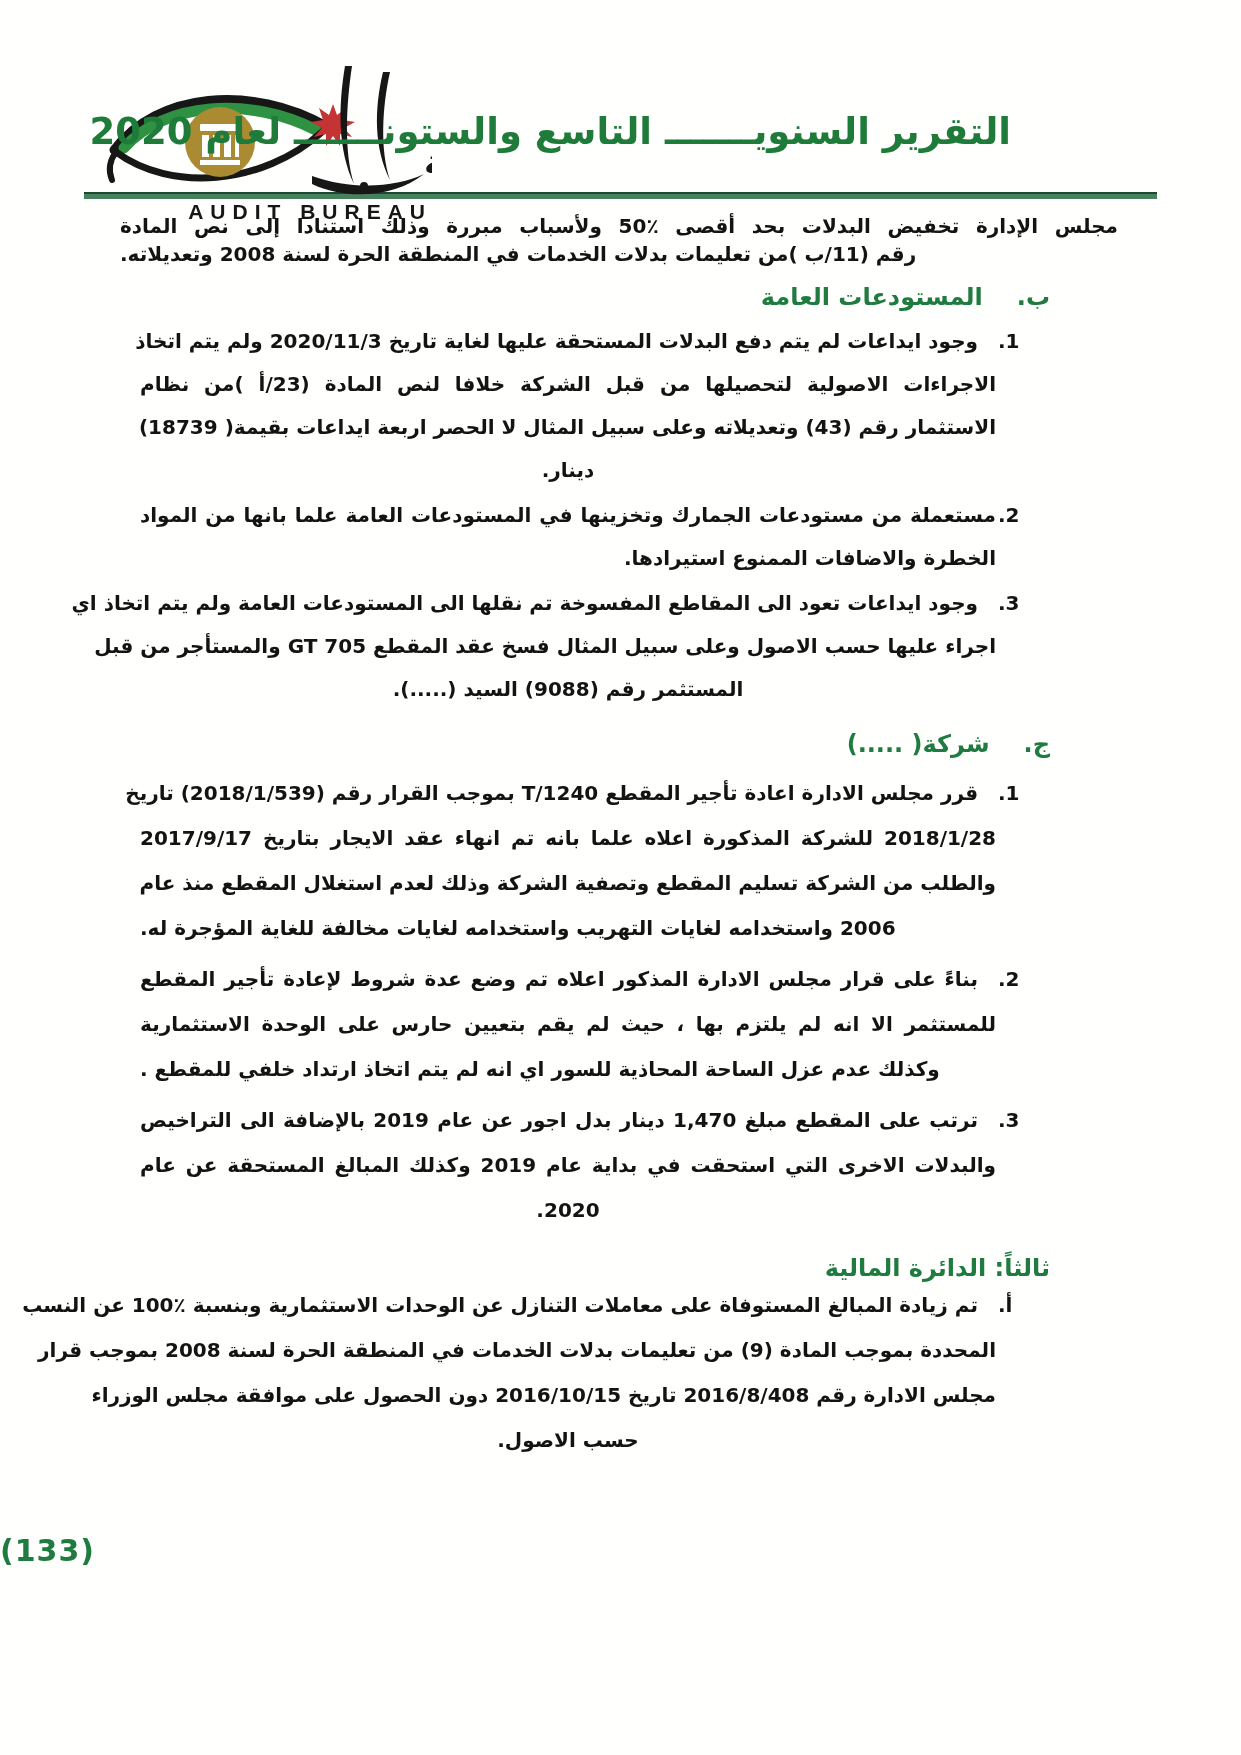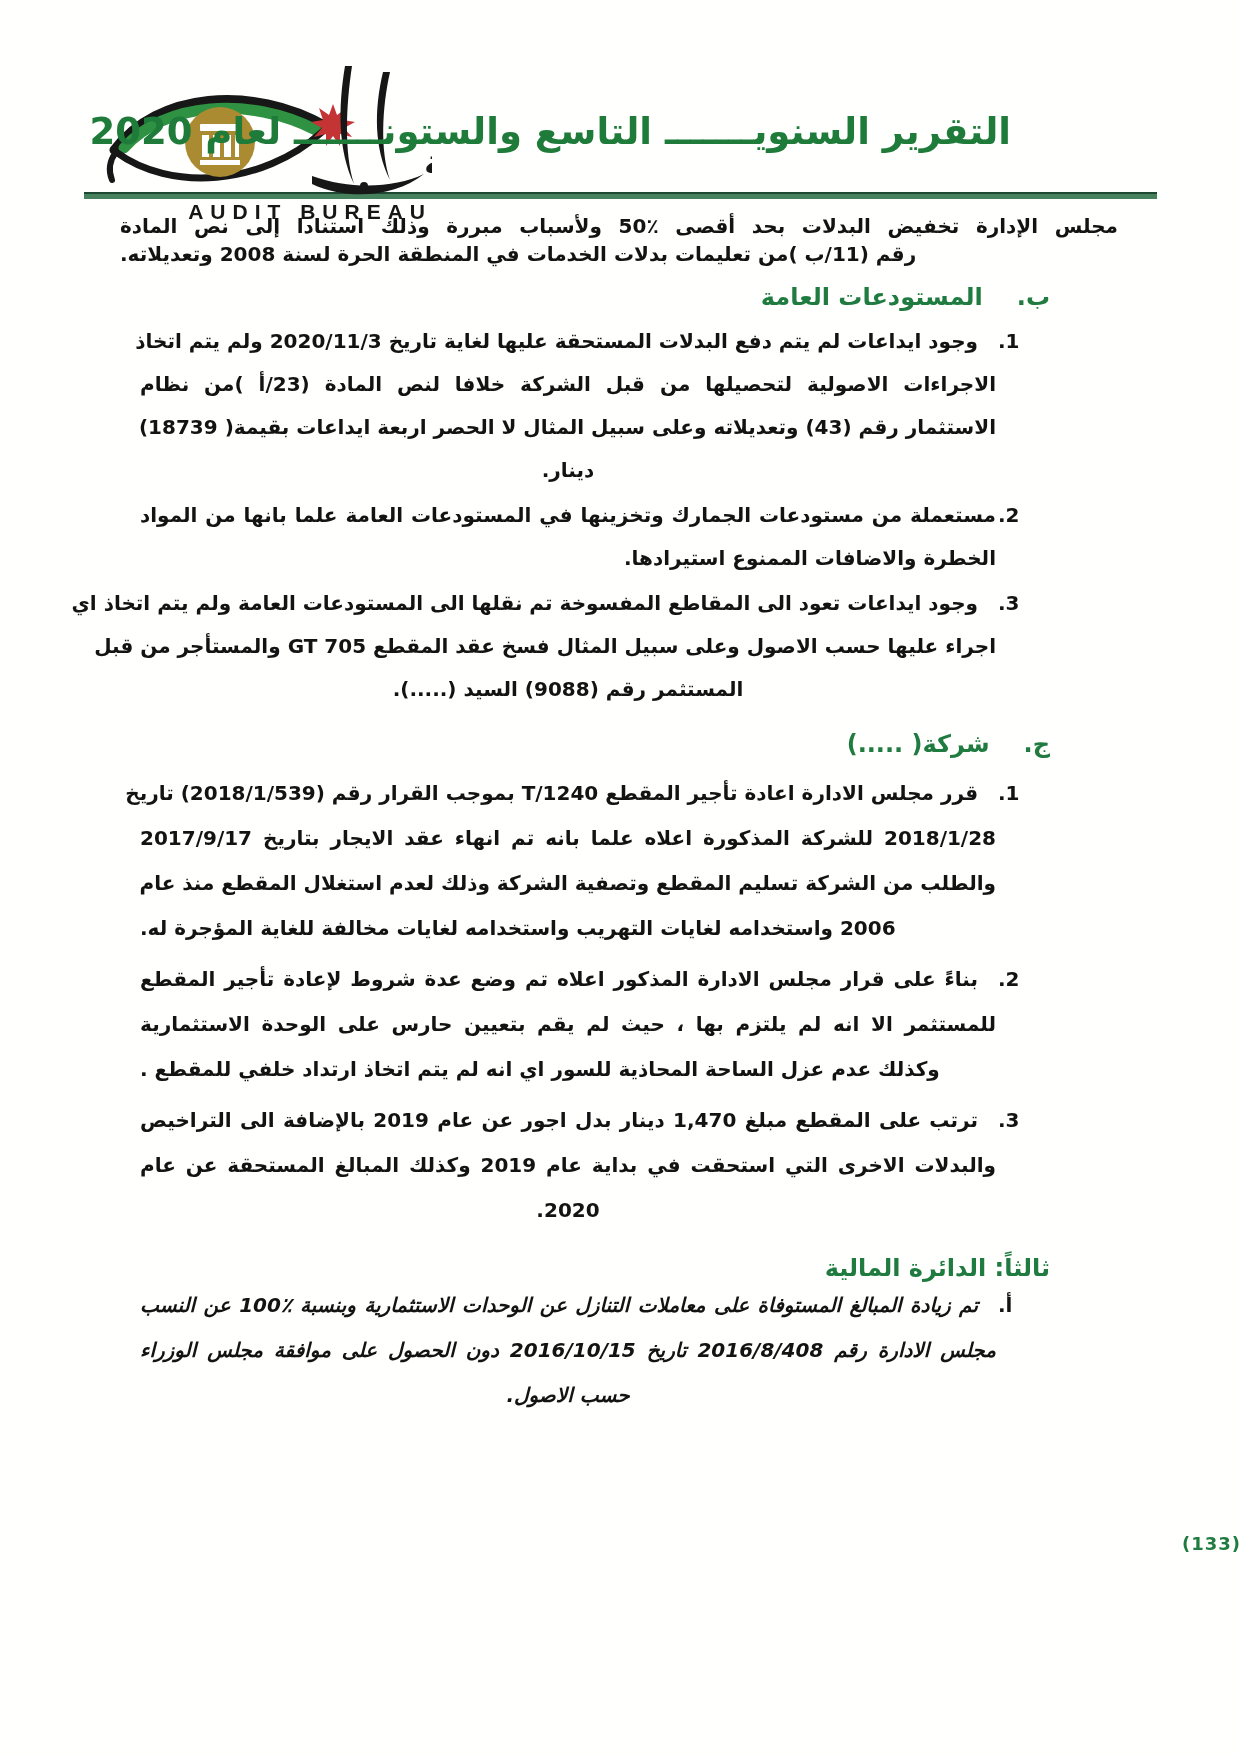--- a/index.html
+++ b/index.html
@@ -38,21 +38,21 @@
   }
   .ln{
     text-align:justify;
     -moz-text-align-last:justify;
     text-align-last:justify;
     height:43px;line-height:41px;
     white-space:nowrap;
   }
   .p0 .ln{height:28px;line-height:27px;}
   .sec-c .ln{height:45px;line-height:43px;}
-  .sec-a .ln{height:45px;line-height:43px;font-style:italic;}
+  .sec-a .ln{height:45px;line-height:43px;}
   .ln.last-center{text-align-last:center;-moz-text-align-last:center;}
   .ln.last-left{text-align-last:left;-moz-text-align-last:left;}
   .ln.last-right{text-align-last:right;-moz-text-align-last:right;}
   .item .ln.first{padding-left:0;padding-right:18px;}
   .p0{margin:4px 28px 0 0;}
   .heading{
     color:#1f7b3f;font-size:24px;font-weight:700;
     margin:12px 96px 8px 0;
     height:32px;line-height:32px;
   }
@@ -64,21 +64,21 @@
   .sec-c .item + .item{margin-top:6px;}
   .num{
     position:absolute;right:-38px;top:0;width:36px;
     text-align:left;font-weight:700;
   }
   .sec-c .num, .sec-a .num{line-height:43px;}
   .sec-b .num{line-height:41px;}
   
   .pagenum{
     position:absolute;left:0;top:1533px;width:100%;
-    text-align:right;color:#1f7b3f;font-weight:700;font-size:18px;
+    text-align:left;color:#1f7b3f;font-weight:700;font-size:30px;
     letter-spacing:1px;
   }
 </style>
 </head>
 <body>
 
 <div class="page">
 
   <div class="hdr">
     <div class="logo">
@@ -192,20 +192,21 @@
 
     <div class="heading h3x">
       <span>ثالثاً: الدائرة المالية</span>
     </div>
 
     <div class="sec-a">
       <div class="item">
         <span class="num">أ.</span>
         <div class="itext">
             <div class="ln first">تم زيادة المبالغ المستوفاة على معاملات التنازل عن الوحدات الاستثمارية وبنسبة ٪100 عن النسب</div>
+            <div class="ln">المحددة بموجب المادة (9) من تعليمات بدلات الخدمات في المنطقة الحرة لسنة 2008 بموجب قرار</div>
             <div class="ln">مجلس الادارة رقم 2016/8/408 تاريخ 2016/10/15 دون الحصول على موافقة مجلس الوزراء</div>
             <div class="ln last-center">حسب الاصول.</div>
           </div>
       </div>
     </div>
 
   </div>
 
   <div class="pagenum">(133)</div>
 

